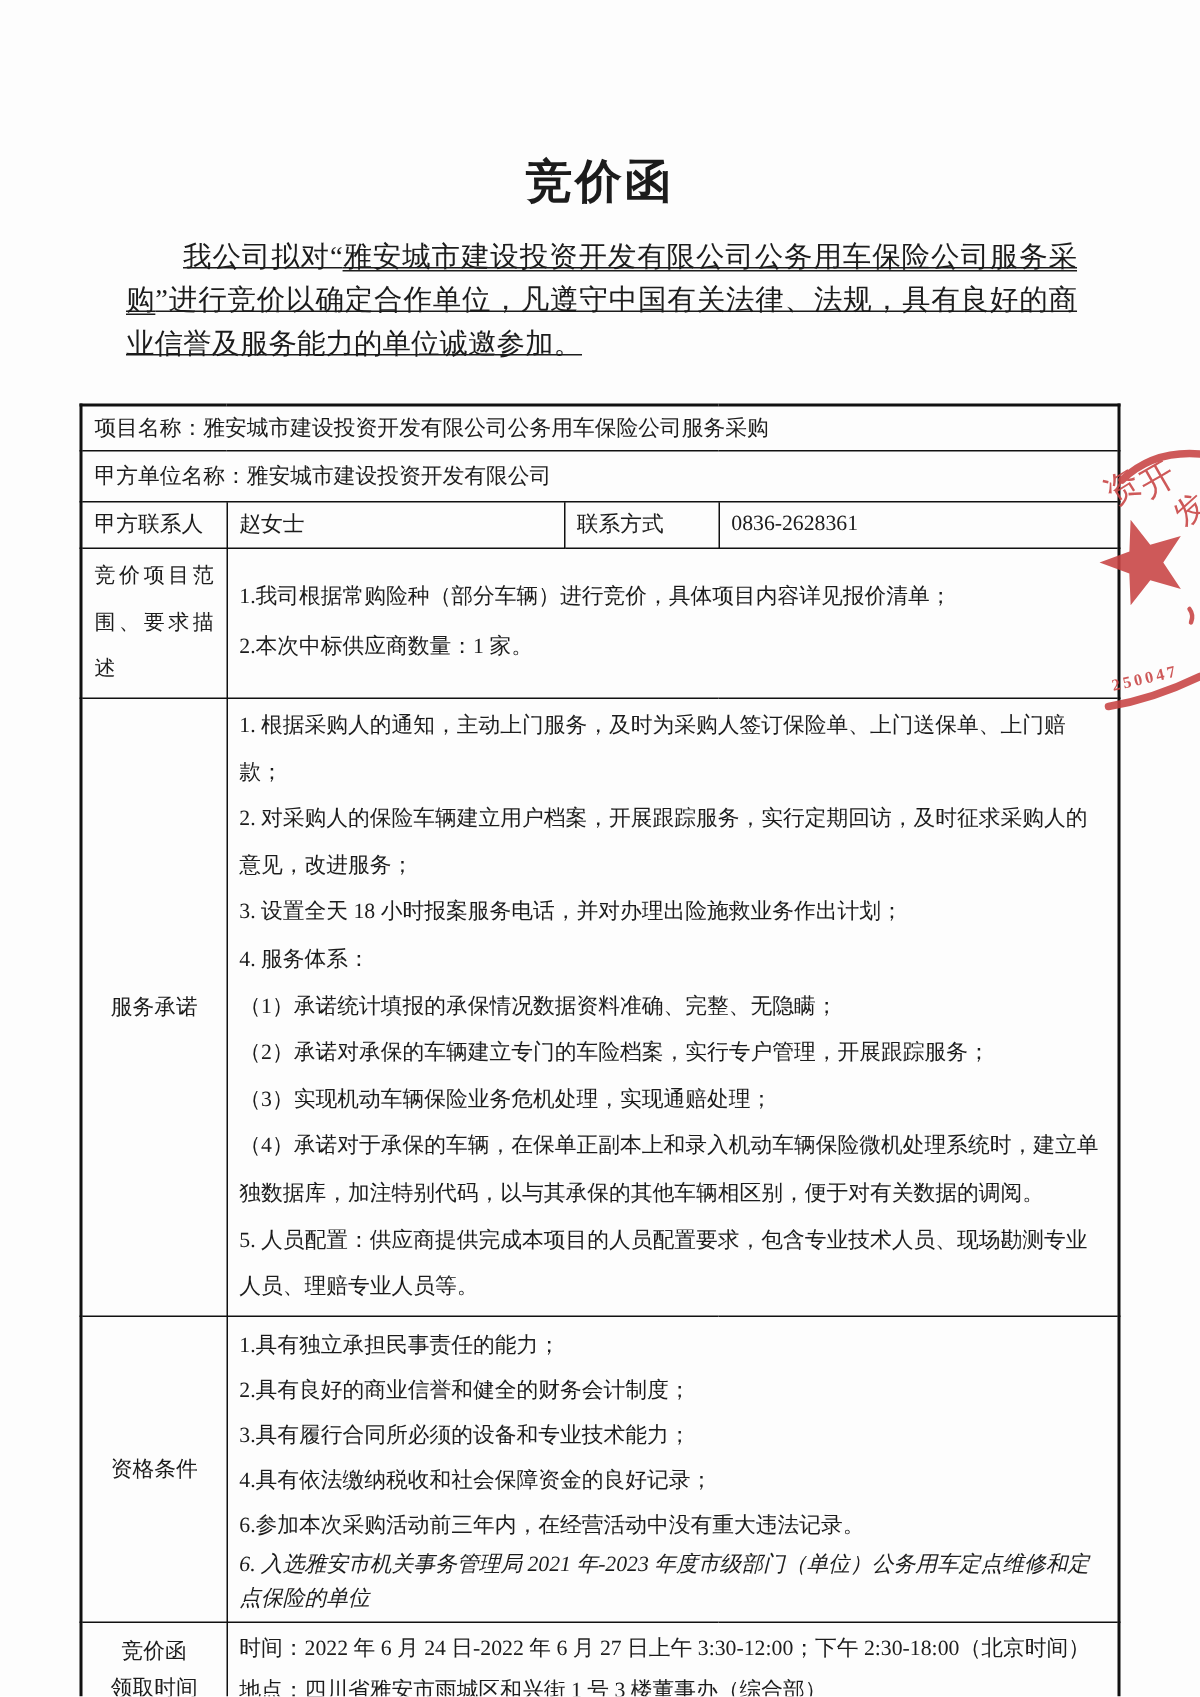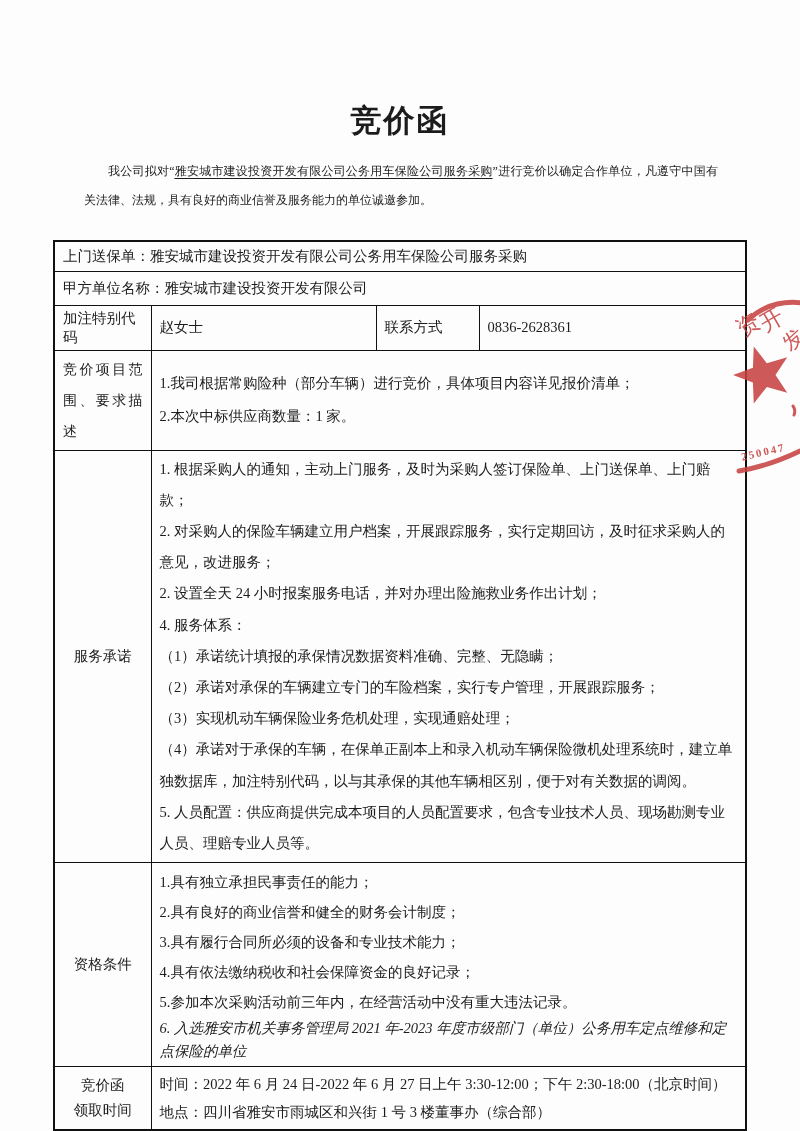--- a/index.html
+++ b/index.html
@@ -18,24 +18,25 @@
     padding-top: 102px;
     text-align: center;
     font-size: 31px;
     font-weight: bold;
     letter-spacing: 2px;
     line-height: 38px;
   }
   .intro {
     width: 634px;
     margin: 17px 0 16px 84px;
-    font-size: 12px;
+    font-size: 19px;
     line-height: 29px;
     text-align: justify;
     text-indent: 2em;
+    text-decoration: underline;
   }
   .intro .underlined { text-decoration: underline; text-underline-offset: 3px; }
 
   table.main {
     margin: 25px 0 0 53px;
     width: 692px;
     border-collapse: collapse;
     border: 2px solid #111;
     table-layout: fixed;
     font-size: 14.5px;
@@ -100,63 +101,63 @@
 
   <table class="main">
     <colgroup>
       <col style="width:97px">
         <col style="width:225px">
         <col style="width:103px">
         <col style="width:267px">
     </colgroup>
     <tbody>
         <tr class="r1">
-      <td class="full" colspan="4">上门送保单：雅安城市建设投资开发有限公司公务用车保险公司服务采购</td>
+      <td class="full" colspan="4">项目名称：雅安城市建设投资开发有限公司公务用车保险公司服务采购</td>
     </tr>
     <tr class="r2">
       <td class="full" colspan="4">甲方单位名称：雅安城市建设投资开发有限公司</td>
     </tr>
     <tr class="r3">
-      <td>加注特别代码</td>
+      <td>甲方联系人</td>
       <td>赵女士</td>
       <td>联系方式</td>
       <td>0836-2628361</td>
     </tr>
     <tr class="r4">
       <td class="hdr hdr-justify">
         <div>竞价项目范</div>
         <div>围、要求描述</div>
       </td>
       <td colspan="3" class="cell-lines">
         <p>1.我司根据常购险种（部分车辆）进行竞价，具体项目内容详见报价清单；</p>
         <p>2.本次中标供应商数量：1 家。</p>
       </td>
     </tr>
     <tr class="r5">
       <td class="hdr">服务承诺</td>
       <td colspan="3" class="svc">
         <p>1. 根据采购人的通知，主动上门服务，及时为采购人签订保险单、上门送保单、上门赔款；</p>
         <p>2. 对采购人的保险车辆建立用户档案，开展跟踪服务，实行定期回访，及时征求采购人的意见，改进服务；</p>
-        <p>2. 设置全天 24 小时报案服务电话，并对办理出险施救业务作出计划；</p>
+        <p>3. 设置全天 18 小时报案服务电话，并对办理出险施救业务作出计划；</p>
         <p>4. 服务体系：</p>
         <p>（1）承诺统计填报的承保情况数据资料准确、完整、无隐瞒；</p>
         <p>（2）承诺对承保的车辆建立专门的车险档案，实行专户管理，开展跟踪服务；</p>
         <p>（3）实现机动车辆保险业务危机处理，实现通赔处理；</p>
         <p>（4）承诺对于承保的车辆，在保单正副本上和录入机动车辆保险微机处理系统时，建立单独数据库，加注特别代码，以与其承保的其他车辆相区别，便于对有关数据的调阅。</p>
         <p>5. 人员配置：供应商提供完成本项目的人员配置要求，包含专业技术人员、现场勘测专业人员、理赔专业人员等。</p>
       </td>
     </tr>
     <tr class="r6">
       <td class="hdr">资格条件</td>
       <td colspan="3" class="qual">
         <p>1.具有独立承担民事责任的能力；</p>
         <p>2.具有良好的商业信誉和健全的财务会计制度；</p>
         <p>3.具有履行合同所必须的设备和专业技术能力；</p>
         <p>4.具有依法缴纳税收和社会保障资金的良好记录；</p>
-        <p>5.参加本次采购活动前三年内，在经营活动中没有重大违法记录。</p>
+        <p>6.参加本次采购活动前三年内，在经营活动中没有重大违法记录。</p>
         <p class="tight">6. 入选雅安市机关事务管理局 2021 年-2023 年度市级部门（单位）公务用车定点维修和定点保险的单位</p>
       </td>
     </tr>
     <tr class="r7">
       <td class="hdr">
         <div class="hdr-stack">
           <div>竞价函</div>
           <div>领取时间</div>
         </div>
       </td>

